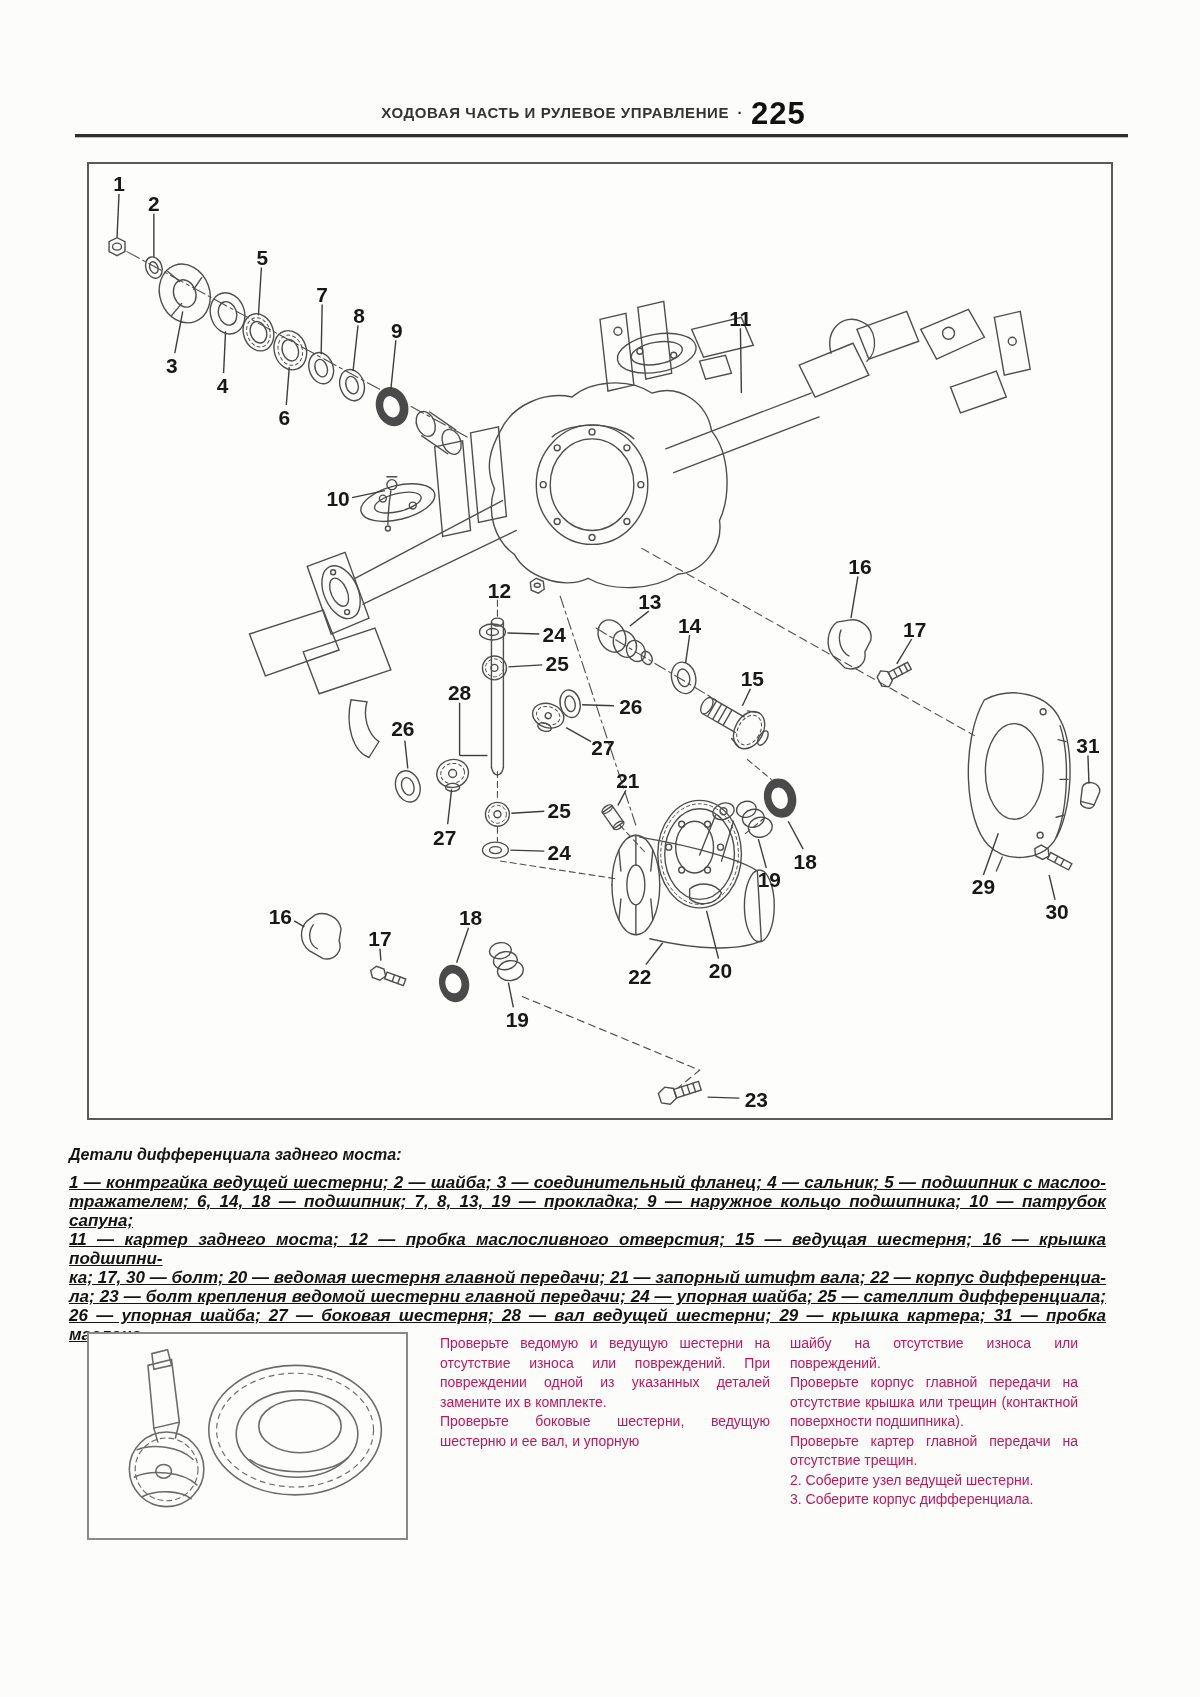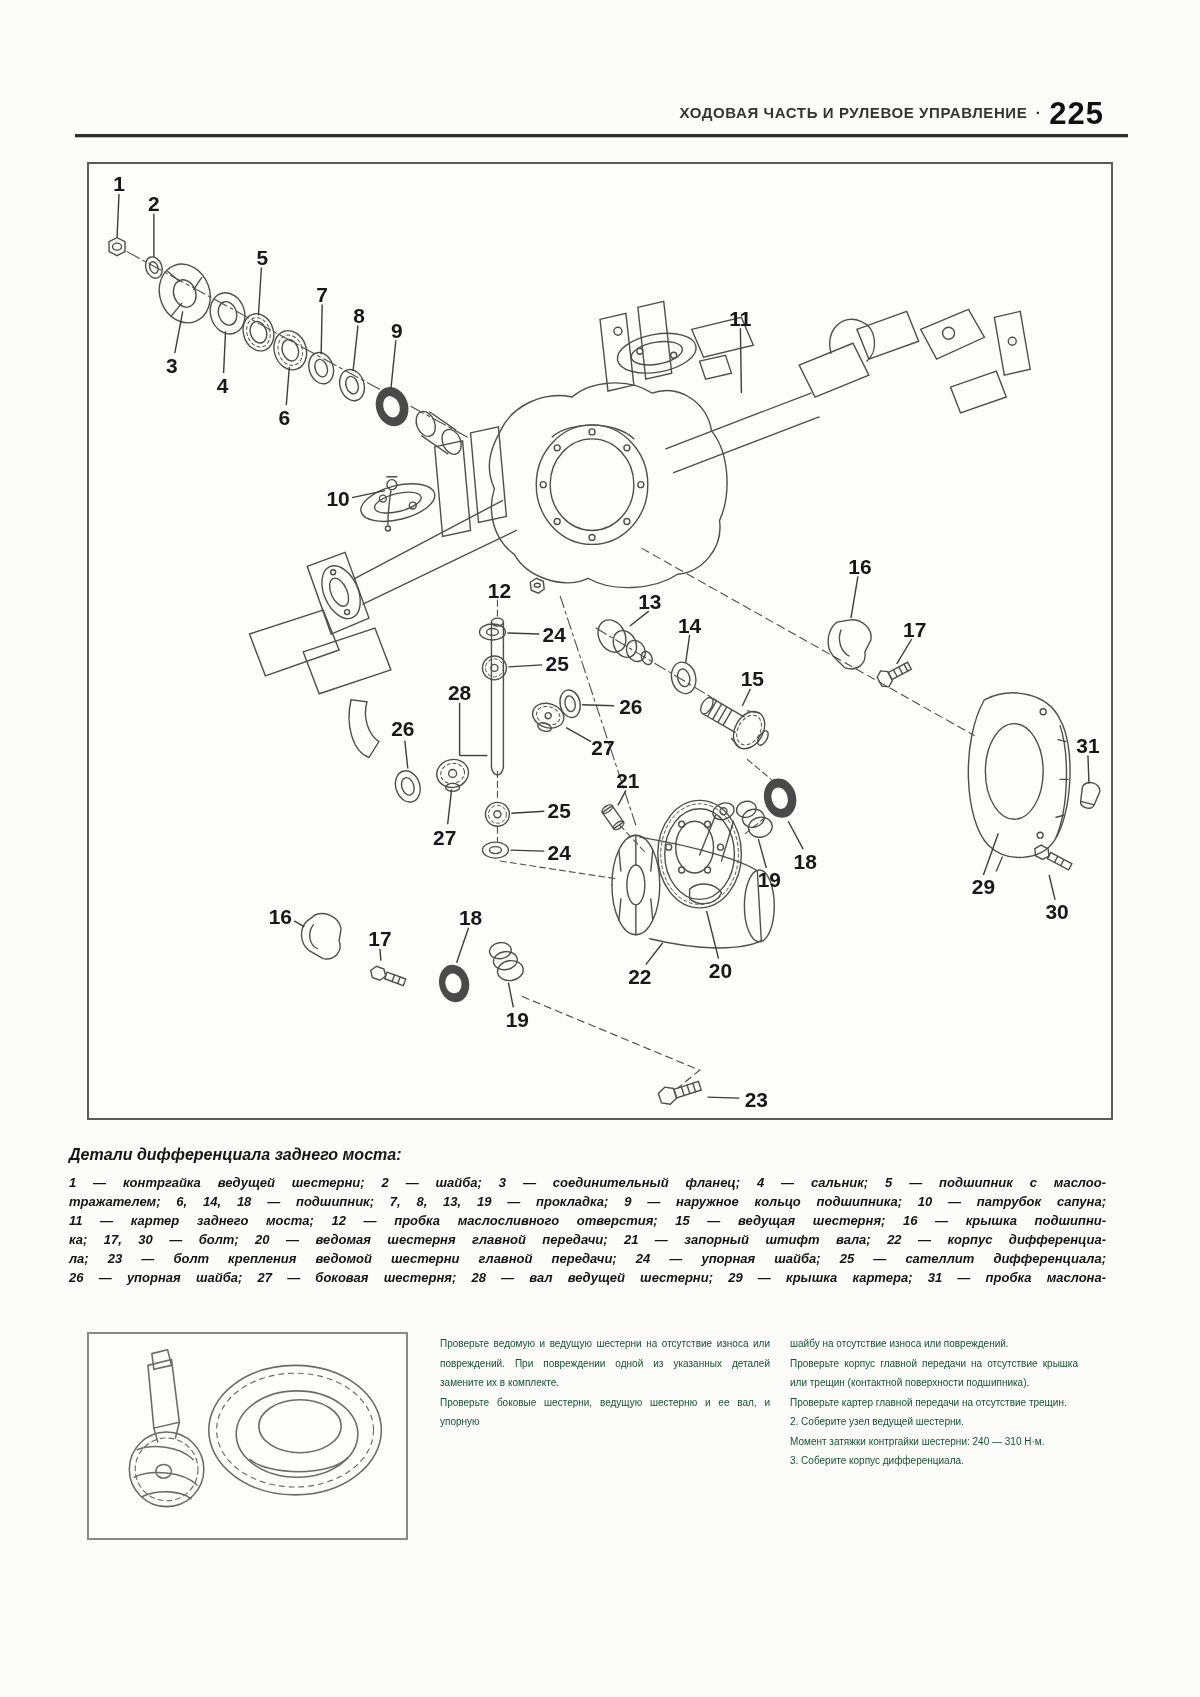--- a/index.html
+++ b/index.html
@@ -1,40 +1,40 @@
 <!DOCTYPE html>
 <html><head>
 <meta charset="utf-8">
 <style>
   html,body{margin:0;padding:0;background:#e8e8e6;}
   .page{position:relative;width:1200px;height:1697px;background:#fcfcfa;overflow:hidden;
         font-family:"Liberation Sans",sans-serif;color:#1c1c1c;}
   
-  .hdr{position:absolute;left:67px;top:96px;width:1037px;text-align:right;white-space:nowrap;}
+  .hdr{position:absolute;left:75px;top:96px;width:1037px;text-align:center;white-space:nowrap;}
   .hdr .sec{font-size:15px;font-weight:700;color:#343434;letter-spacing:.6px;vertical-align:6px;}
   .hdr .dot{font-size:15px;font-weight:700;color:#222;vertical-align:6px;padding:0 4px;}
   .hdr .num{font-size:31px;font-weight:800;color:#111;letter-spacing:1px;}
   .rule{position:absolute;left:75px;top:134px;width:1053px;height:3px;background:#2f2f2f;
         border-bottom:1px solid #bdbdbd;}
   
   .fig{position:absolute;left:87px;top:162px;width:1026px;height:958px;border:2px solid #5a5a5a;
        background:#fdfdfc;box-sizing:border-box;}
   .fig svg{position:absolute;left:0;top:0;width:100%;height:100%;}
   .co-text{font:700 21px "Liberation Sans",sans-serif;fill:#181818;text-anchor:middle;dominant-baseline:central;}
   .co-line{stroke:#3d3d3d;stroke-width:1.4;}
   
   .cap{position:absolute;left:69px;top:1146px;width:1037px;font-style:italic;font-weight:700;color:#141414;}
   .cap .cap-title{font-size:16px;margin-bottom:9px;}
-  .cap .cap-line{font-size:13px;line-height:19px;text-align:justify;text-align-last:justify;}
+  .cap .cap-line{font-size:17px;line-height:19px;text-align:justify;text-align-last:justify;text-decoration:underline;}
   .cap .cap-line.last{text-align-last:left;}
   
   .illus{position:absolute;left:87px;top:1332px;width:321px;height:208px;border:2px solid #8a8a8a;
          box-sizing:border-box;background:#fdfdfc;}
   .illus svg{width:100%;height:100%;}
-  .col{position:absolute;top:1334px;font-size:10px;line-height:19.5px;text-align:justify;color:#14532d;}
+  .col{position:absolute;top:1334px;font-size:14px;line-height:19.5px;text-align:justify;color:#be185d;}
   .col p{margin:0;}
   .col-mid{left:440px;width:330px;}
   .col-right{left:790px;width:288px;}
 </style>
 </head>
 <body>
 
 <div class="page">
 
   <div class="hdr">
@@ -400,17 +400,16 @@
 
   <div class="col col-mid" id="col-mid">
       <p>Проверьте ведомую и ведущую шестерни на отсутствие износа или повреждений. При повреждении одной из указанных деталей замените их в комплекте.</p>
       <p>Проверьте боковые шестерни, ведущую шестерню и ее вал, и упорную</p>
     </div>
   <div class="col col-right" id="col-right">
       <p>шайбу на отсутствие износа или повреждений.</p>
       <p>Проверьте корпус главной передачи на отсутствие крышка или трещин (контактной поверхности подшипника).</p>
       <p>Проверьте картер главной передачи на отсутствие трещин.</p>
       <p>2. Соберите узел ведущей шестерни.</p>
-      <p>Момент затяжки контргайки шестерни: 240 — 310 Н·м.</p>
       <p>3. Соберите корпус дифференциала.</p>
     </div>
 
 </div>
 
 </body></html>

